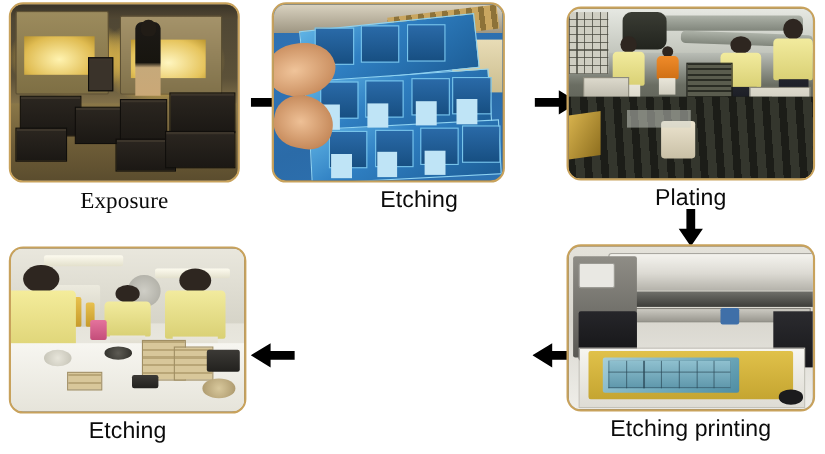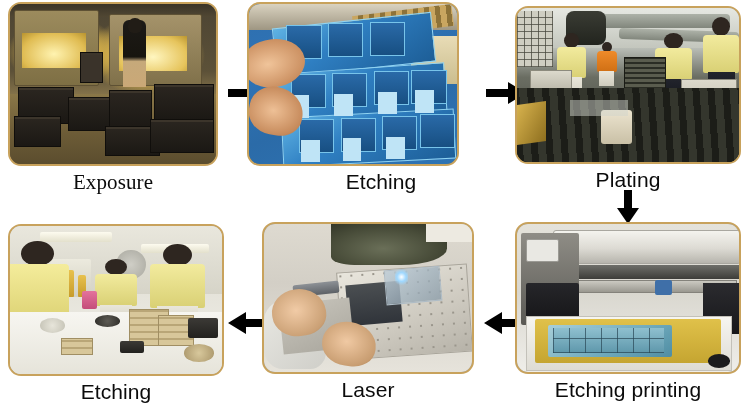--- a/index.html
+++ b/index.html
@@ -539,38 +539,20 @@
     </div>
     <div class="caption" style="top:156px;">Etching</div>
   </div>
 
   <div class="arrow" style="left:228px; top:308px;">
     <svg width="40" height="30" viewBox="0 0 40 30" aria-hidden="true">
       <polygon points="40,11 18,11 18,4 0,15 18,26 18,19 40,19" fill="#000000"></polygon>
     </svg>
   </div>
 
-  <div class="panel" style="left:262px; top:222px; width:212px; height:190px;">
-    <div class="photo-frame" style="width:212px; height:152px;">
-      <div class="photo ph-laser">
-        <div class="layer ls-top-dark"></div>
-        <div class="layer" style="left:78%; top:0; width:22%; height:12%; background:#edeae1;"></div>
-        <div class="layer ls-plate"></div>
-        <div class="layer ls-darkpanel"></div>
-        <div class="layer ls-glass"></div>
-        <div class="layer ls-spark"></div>
-        <div class="layer ls-wrap"></div>
-        <div class="layer ls-tray"></div>
-        <div class="layer ls-tool"></div>
-        <div class="layer ls-hand-a"></div>
-        <div class="layer ls-hand-b"></div>
-      </div>
-    </div>
-    <div class="caption" style="top:156px;">Laser</div>
-  </div>
 
   <div class="arrow" style="left:484px; top:308px;">
     <svg width="40" height="30" viewBox="0 0 40 30" aria-hidden="true">
       <polygon points="40,11 18,11 18,4 0,15 18,26 18,19 40,19" fill="#000000"></polygon>
     </svg>
   </div>
 
   <div class="panel" style="left:515px; top:222px; width:226px; height:190px;">
     <div class="photo-frame" style="width:226px; height:152px;">
       <div class="photo ph-screen">

